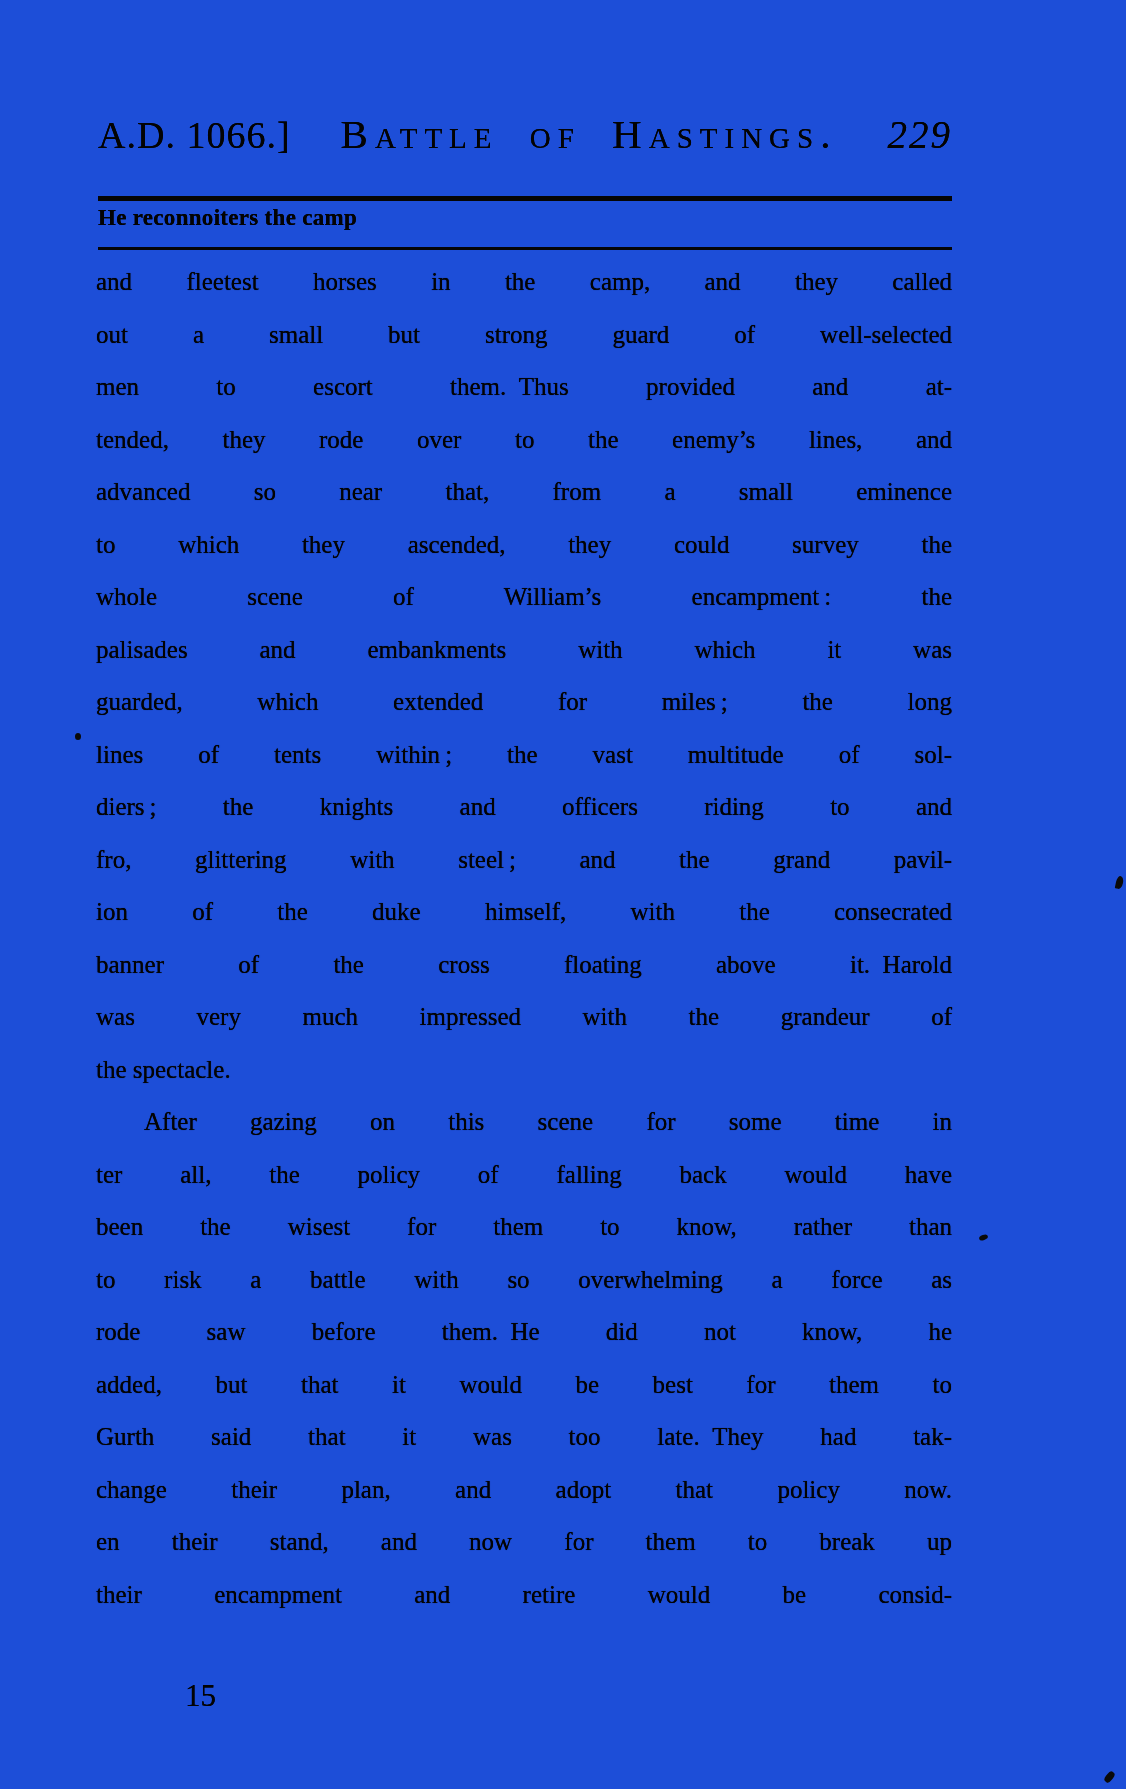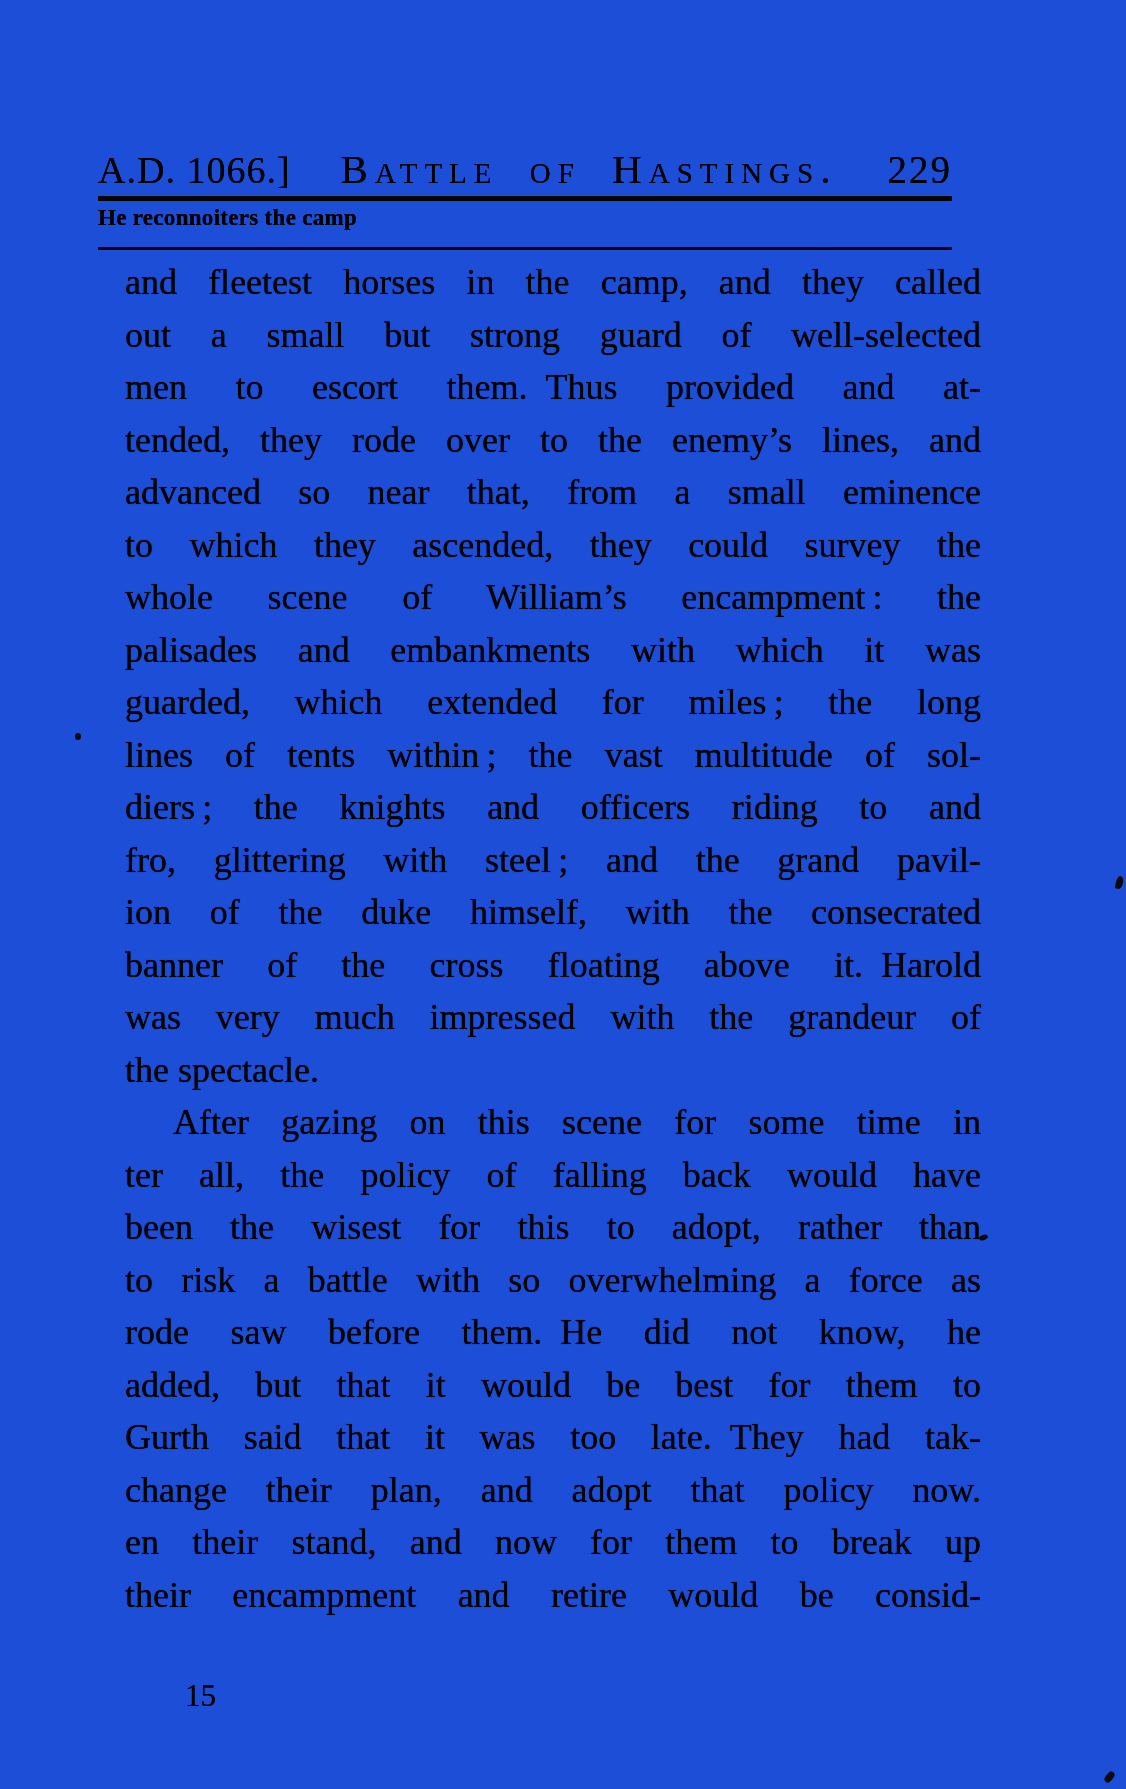--- a/index.html
+++ b/index.html
@@ -30,25 +30,25 @@
   }
   .era {
     font-size: 38px;
     letter-spacing: 1px;
   }
   .title {
     font-size: 41px;
     font-variant: small-caps;
     letter-spacing: 7px;
     word-spacing: 14px;
-    margin-top: 35px;
   }
   .pagenum {
     font-size: 39px;
     letter-spacing: 2px;
+    font-style: italic;
   }
   
   .rule {
     position: absolute;
     left: 98px;
     width: 854px;
     background: #050505;
   }
   .rule-thick { top: 196px; height: 5px; }
   .rule-thin  { top: 247px; height: 3px; }
@@ -66,24 +66,23 @@
     letter-spacing: 0.3px;
     white-space: nowrap;
     text-shadow: 0 0 0.5px #000;
   }
   
   .body-text {
     position: absolute;
     left: 96px;
     top: 256px;
     width: 856px;
-    font-size: 36px;
+    font-size: 25px;
     line-height: 52.5px;
     text-shadow: 0 0 0.7px #000;
-    margin-left: 29px;
   }
   .body-line {
     text-align: justify;
     text-align-last: justify;
   }
   .body-line.no-justify {
     text-align: left;
     text-align-last: left;
   }
   .body-line.indent {
@@ -138,21 +137,21 @@
       <div class="body-line">guarded, which extended for miles ; the long</div>
       <div class="body-line">lines of tents within ; the vast multitude of sol-</div>
       <div class="body-line">diers ; the knights and officers riding to and</div>
       <div class="body-line">fro, glittering with steel ; and the grand pavil-</div>
       <div class="body-line">ion of the duke himself, with the consecrated</div>
       <div class="body-line">banner of the cross floating above it. Harold</div>
       <div class="body-line">was very much impressed with the grandeur of</div>
       <div class="body-line no-justify">the spectacle.</div>
       <div class="body-line indent">After gazing on this scene for some time in</div>
       <div class="body-line">ter all, the policy of falling back would have</div>
-      <div class="body-line">been the wisest for this to adopt, rather than</div>
+      <div class="body-line">been the wisest for them to know, rather than</div>
       <div class="body-line">to risk a battle with so overwhelming a force as</div>
       <div class="body-line">rode saw before them. He did not know, he</div>
       <div class="body-line">added, but that it would be best for them to</div>
       <div class="body-line">Gurth said that it was too late. They had tak-</div>
       <div class="body-line">change their plan, and adopt that policy now.</div>
       <div class="body-line">en their stand, and now for them to break up</div>
       <div class="body-line">their encampment and retire would be consid-</div>
     </main>
 
   <div class="signature">15</div>

